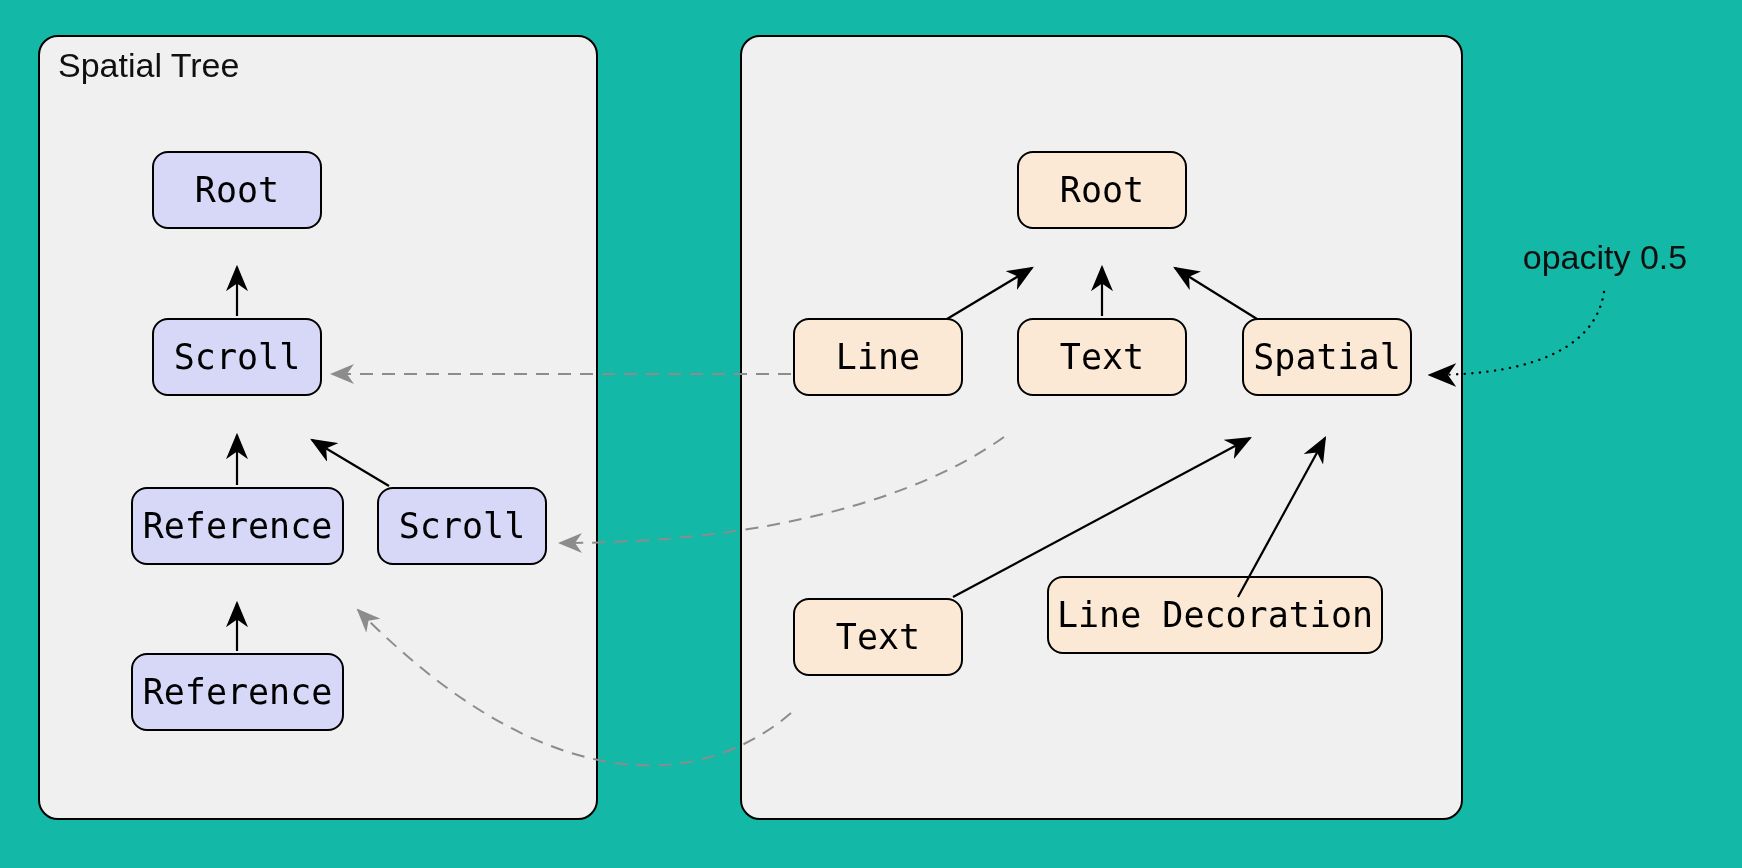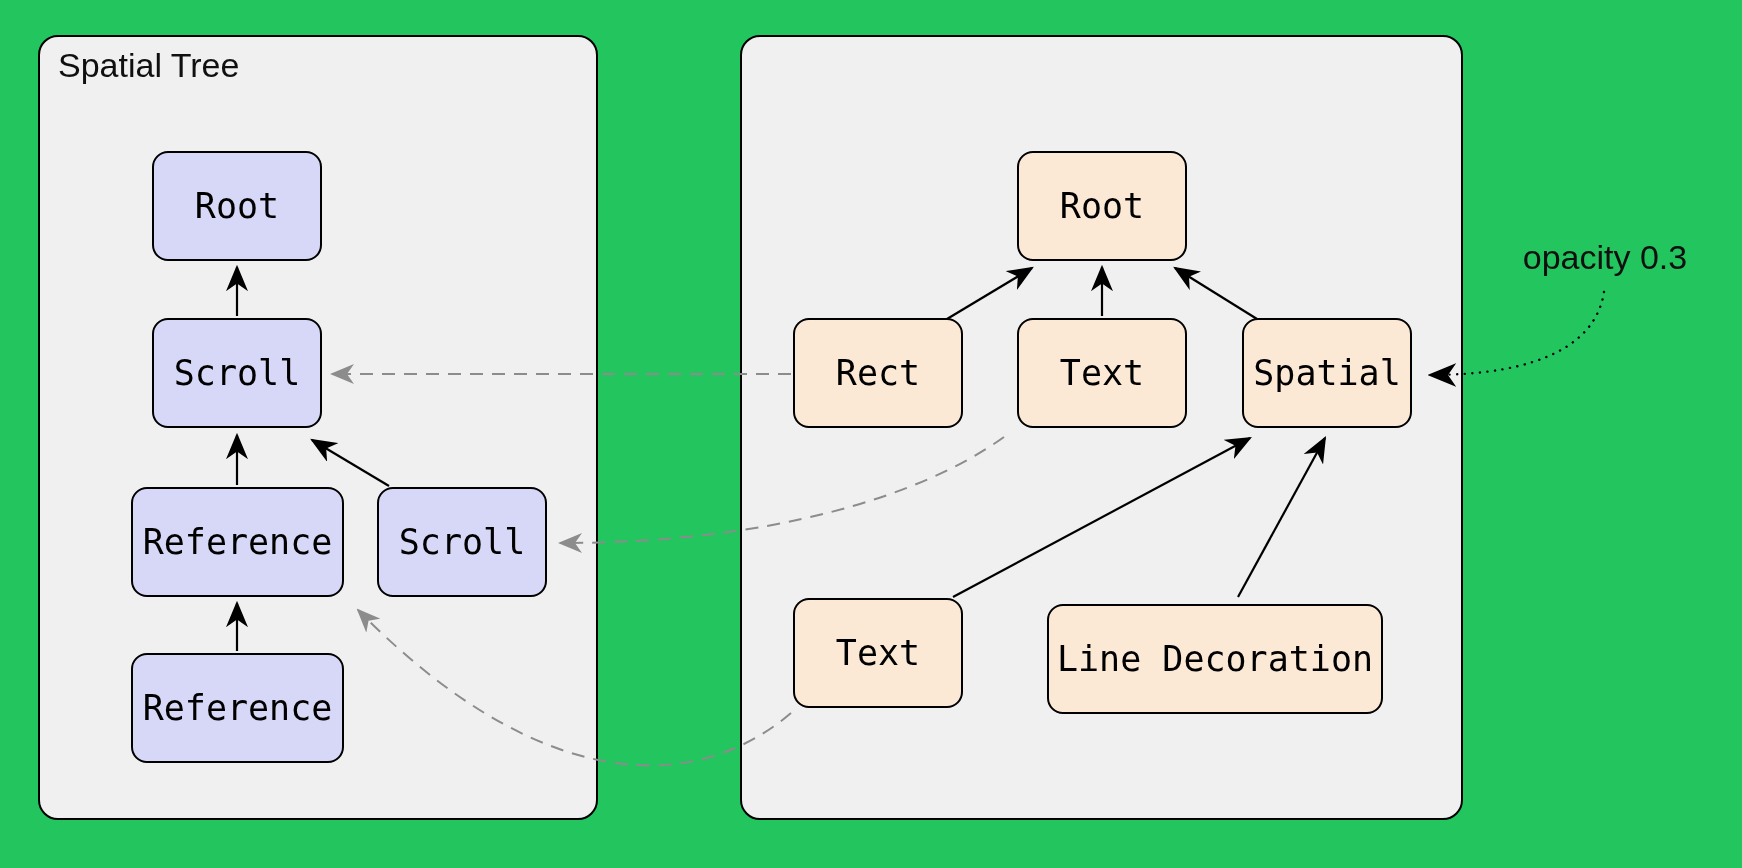--- a/index.html
+++ b/index.html
@@ -1,38 +1,38 @@
 <!DOCTYPE html>
 <html><head>
 <meta charset="utf-8">
 <style>
   html,body{margin:0;padding:0;background:#ffffff;}
   .stage{
     position:relative;
     width:1742px;height:868px;
-    background:#22c55e;
+    background:#14b8a6;
     font-family:"Liberation Sans", sans-serif;
     overflow:hidden;
   }
   .panel{
     position:absolute;
     background:#f0f0f0;
     border:2px solid #000;
     border-radius:20px;
     box-sizing:border-box;
   }
   .panel-title{
     position:absolute;
     font-size:34px;
     color:#101010;
     white-space:nowrap;
   }
   .node{
     position:absolute;
-    height:110px;
+    height:78px;
     border:2px solid #000;
     border-radius:16px;
     box-sizing:border-box;
     display:flex;align-items:center;justify-content:center;
     font-family:"DejaVu Sans Mono","Liberation Mono",monospace;
     font-size:35px;color:#000;
     white-space:nowrap;
   }
   .node.lavender{background:#d7d7f8;}
   .node.peach{background:#fce9d5;}
@@ -69,36 +69,36 @@
     <span>Scroll</span>
   </div>
   <div class="node lavender" style="left:131px;top:653px;min-width:213px;">
     <span>Reference</span>
   </div>
 
   <div class="node peach" style="left:1017px;top:151px;min-width:170px;">
     <span>Root</span>
   </div>
   <div class="node peach" style="left:793px;top:318px;min-width:170px;">
-    <span>Rect</span>
+    <span>Line</span>
   </div>
   <div class="node peach" style="left:1017px;top:318px;min-width:170px;">
     <span>Text</span>
   </div>
   <div class="node peach" style="left:1242px;top:318px;min-width:170px;">
     <span>Spatial</span>
   </div>
   <div class="node peach" style="left:793px;top:598px;min-width:170px;">
     <span>Text</span>
   </div>
-  <div class="node peach" style="left:1047px;top:604px;min-width:336px;">
+  <div class="node peach" style="left:1047px;top:576px;min-width:336px;">
     <span>Line Decoration</span>
   </div>
 
-  <div class="float-label" style="left:1495px;top:238px;width:220px;">opacity 0.3</div>
+  <div class="float-label" style="left:1495px;top:238px;width:220px;">opacity 0.5</div>
 
   <svg class="edges" width="1742" height="868" viewBox="0 0 1742 868">
     <defs>
       <marker id="ah-black" viewBox="0 0 12 10" refX="11" refY="5" markerWidth="12" markerHeight="10" orient="auto-start-reverse" markerUnits="strokeWidth">
         <path d="M0,0 L12,5 L0,10 L3.5,5 Z" fill="#000"></path>
       </marker>
       <marker id="ah-gray" viewBox="0 0 12 10" refX="11" refY="5" markerWidth="12" markerHeight="10" orient="auto-start-reverse" markerUnits="strokeWidth">
         <path d="M0,0 L12,5 L0,10 L3.5,5 Z" fill="#8c8c8c"></path>
       </marker>
     </defs>

